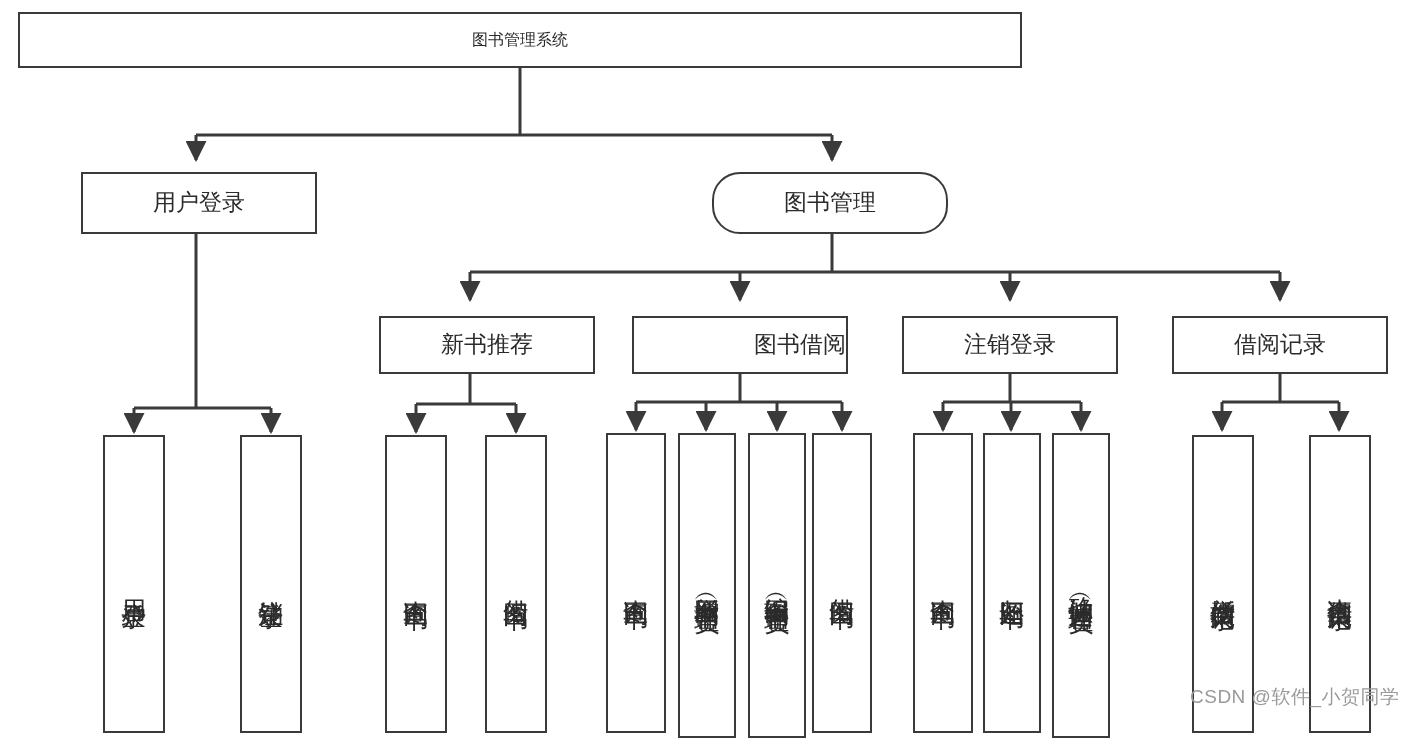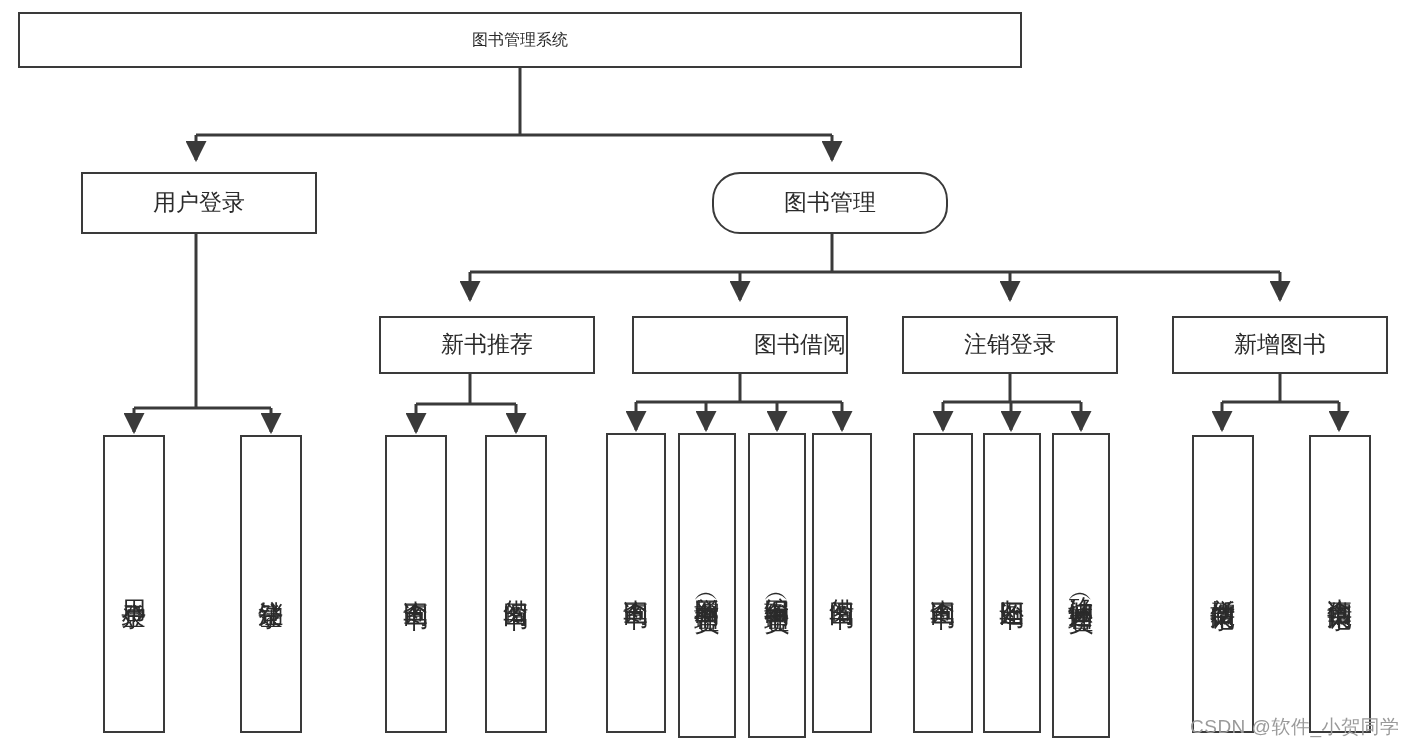--- a/index.html
+++ b/index.html
@@ -131,21 +131,21 @@
   <div class="node lvl3" style="left:362px; top:316px; width:216px; height:58px;margin-left:17px;">
     <span class="label">新书推荐</span>
   </div>
   <div class="node lvl3" style="left:632px; top:316px; width:216px; height:58px;justify-content:flex-end;">
     <span class="label">图书借阅</span>
   </div>
   <div class="node lvl3" style="left:902px; top:316px; width:216px; height:58px;">
     <span class="label">注销登录</span>
   </div>
   <div class="node lvl3" style="left:1172px; top:316px; width:216px; height:58px;">
-    <span class="label">新增图书</span>
+    <span class="label">借阅记录</span>
   </div>
 
   <div class="node leaf" style="left:103px; top:435px; width:62px; height:298px;">
     <span class="label">用户登录</span>
   </div>
   <div class="node leaf" style="left:240px; top:435px; width:62px; height:298px;">
     <span class="label">注销登录</span>
   </div>
 
   <div class="node leaf" style="left:385px; top:435px; width:62px; height:298px;">
@@ -178,15 +178,15 @@
     <span class="label">确认归还（管理员）</span>
   </div>
 
   <div class="node leaf" style="left:1192px; top:435px; width:62px; height:298px;">
     <span class="label">新增借阅记录</span>
   </div>
   <div class="node leaf" style="left:1309px; top:435px; width:62px; height:298px;">
     <span class="label">查询借阅记录</span>
   </div>
 
-  <div class="watermark" style="left:1190px; top:714px;">CSDN @软件_小贺同学</div>
+  <div class="watermark" style="left:1190px; top:684px;">CSDN @软件_小贺同学</div>
 
 </div>
 
 </body></html>

